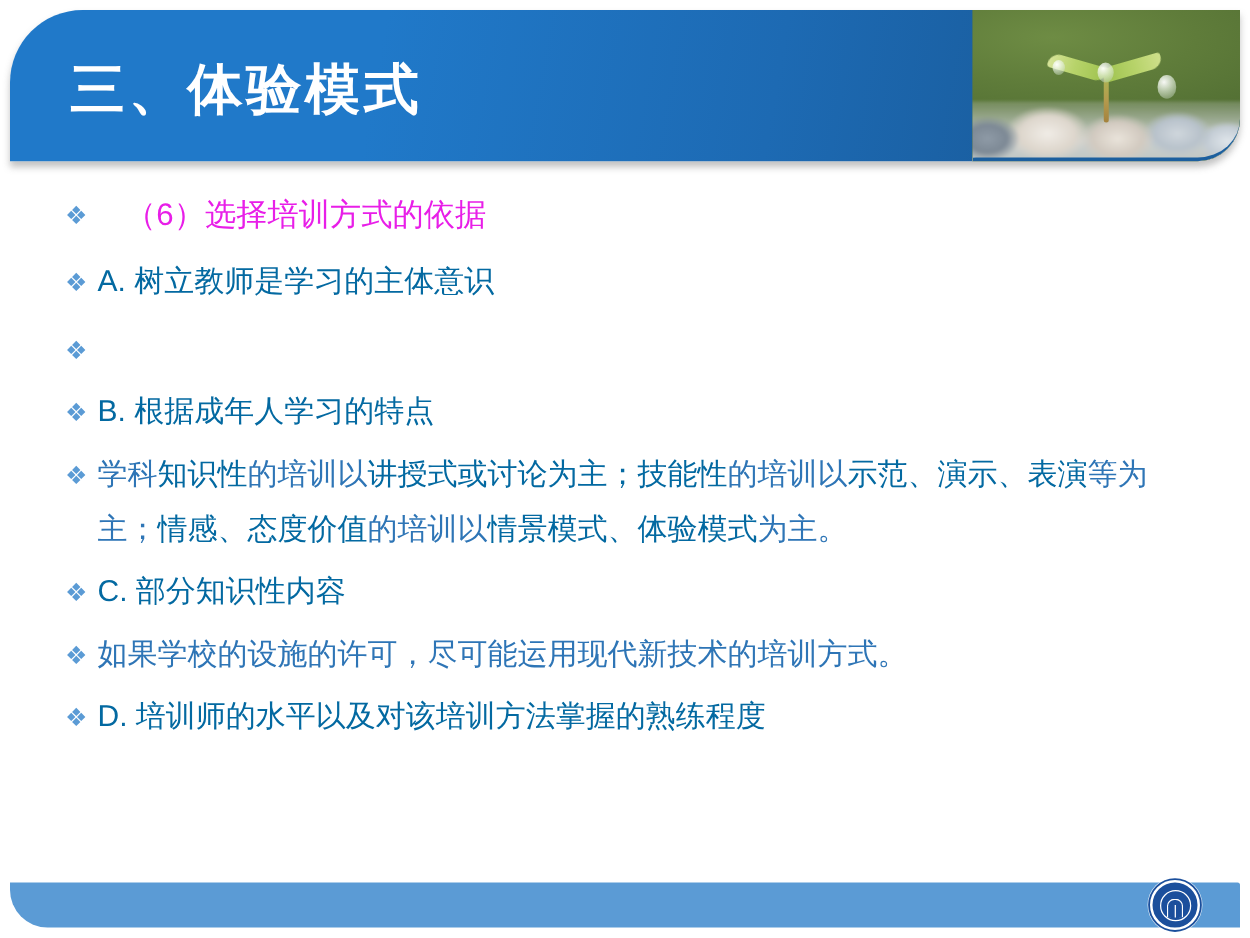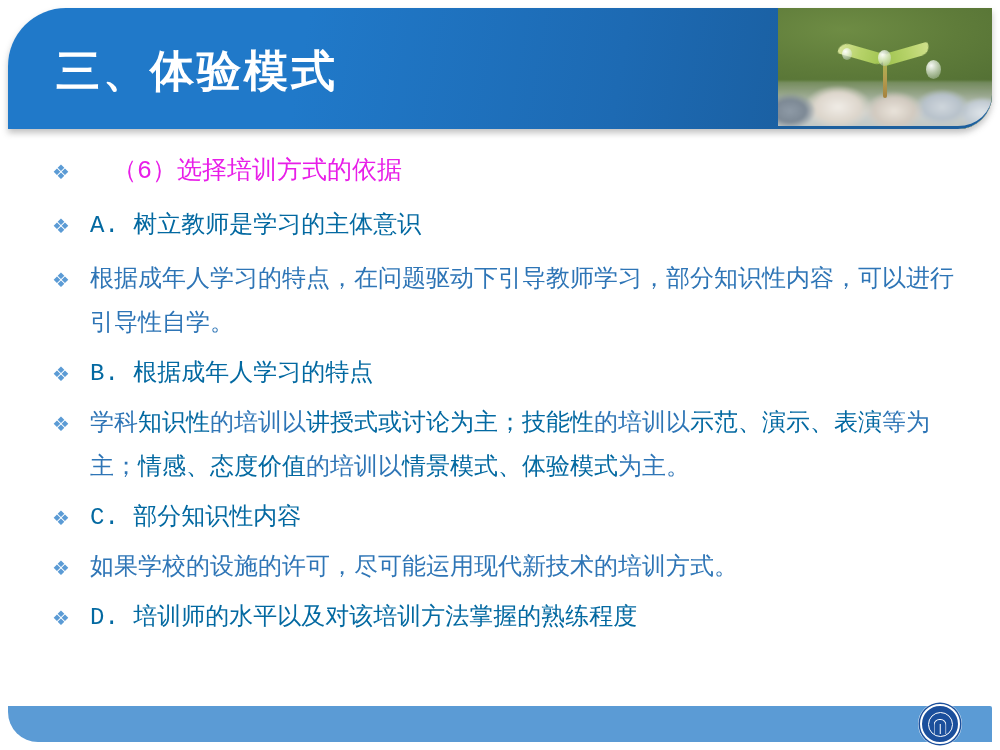--- a/index.html
+++ b/index.html
@@ -130,22 +130,21 @@
     font-size: 20px;
     line-height: 44px;
     width: 26px;
     text-align: left;
     user-select: none;
   }
   .bullet-body {
     flex: 1 1 auto;
     font-size: 24px;
     line-height: 44px;
-    font-family: Liberation Mono, monospace;
-    margin-left: 12px;
+    font-family: Liberation Sans, sans-serif;
   }
   .bullet-body.lead {
     padding-left: 22px;
     font-size: 25px;
   }
   .c-magenta { color: #e81ee8; }
   .c-green   { color: #0369a1; }
   .c-blue    { color: #2e75b6; }
 
   .spacer-6  { height: 6px; }
@@ -245,21 +244,20 @@
         <div class="bullet-body lead"><span class="c-magenta">（6）选择培训方式的依据</span></div>
       </div>
       <div class="spacer-10"></div>
       <div class="bullet-row">
         <span class="bullet-mark">❖</span>
         <div class="bullet-body"><span class="c-green">A. 树立教师是学习的主体意识</span></div>
       </div>
       <div class="spacer-10"></div>
       <div class="bullet-row">
         <span class="bullet-mark">❖</span>
-        <div class="bullet-body"><span class="c-blue">根据成年人学习的特点，在问题驱动下引导教师学习，部分知识性内容，可以进行引导性自学。</span></div>
       </div>
       <div class="spacer-6"></div>
       <div class="bullet-row">
         <span class="bullet-mark">❖</span>
         <div class="bullet-body"><span class="c-green">B. 根据成年人学习的特点</span></div>
       </div>
       <div class="spacer-6"></div>
       <div class="bullet-row">
         <span class="bullet-mark">❖</span>
         <div class="bullet-body"><span class="c-blue">学科</span><span class="c-green">知识性</span><span class="c-blue">的培训以</span><span class="c-green">讲授式或讨论为主；技能性</span><span class="c-blue">的培训以</span><span class="c-green">示范、演示、表演</span><span class="c-blue">等为主；</span><span class="c-green">情感、态度价值</span><span class="c-blue">的培训以</span><span class="c-green">情景模式、体验模式</span><span class="c-blue">为主。</span></div>

